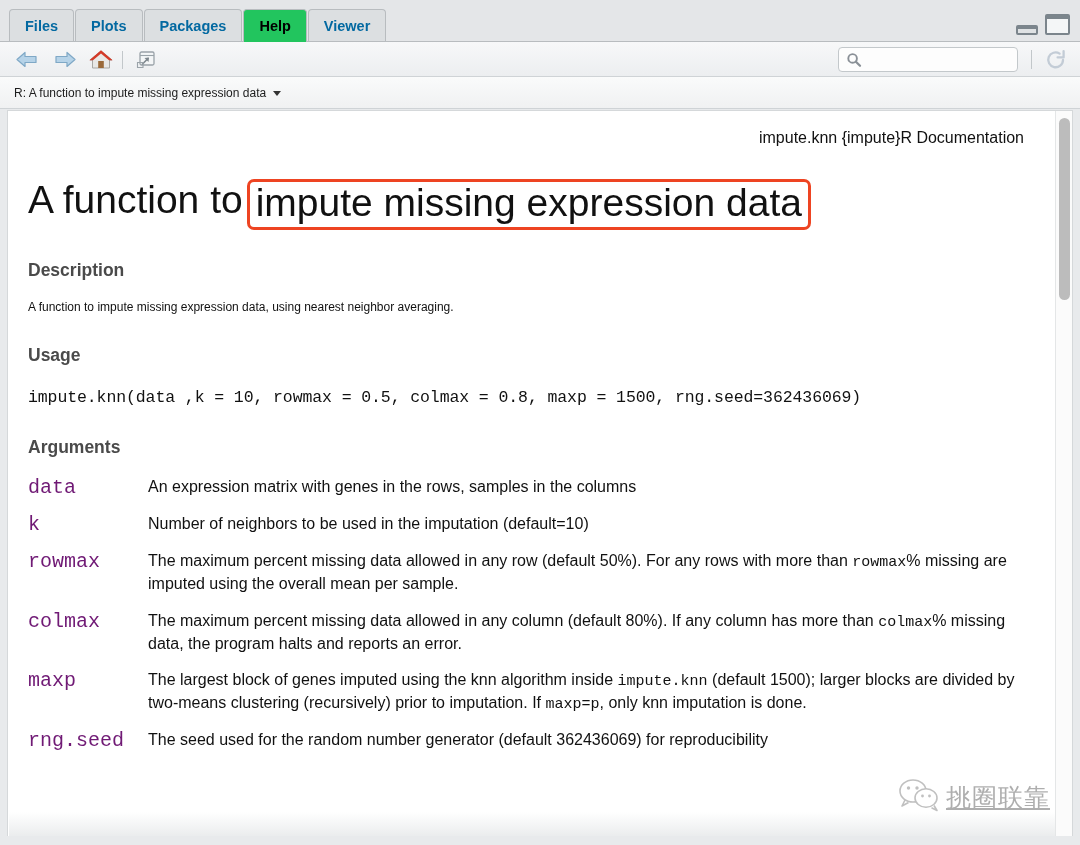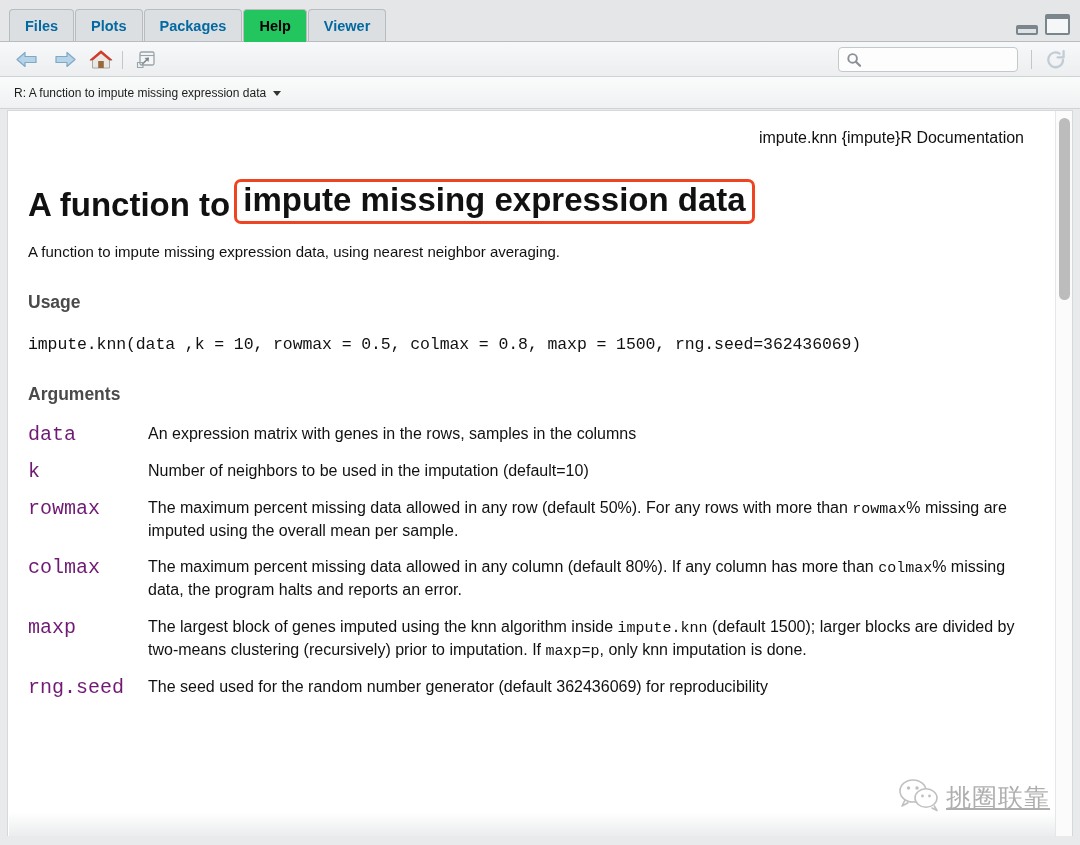--- a/index.html
+++ b/index.html
@@ -244,47 +244,47 @@
     font-size: 16px;
     color: #111;
     padding-right: 10px;
   }
   #doc-header-left { white-space: nowrap; }
   #doc-header-right { white-space: nowrap; }
 
   
   #doc-title {
     margin-top: 32px;
-    font-size: 33px;
-    font-weight: bold;
+    font-size: 39px;
+    font-weight: normal;
     color: #111;
     line-height: 1.1;
     white-space: nowrap;
     display: flex;
-    align-items: flex-end;
+    align-items: flex-start;
   }
   #title-prefix { }
   #title-highlight {
     display: inline-block;
     border: 3px solid #ee4422;
     border-radius: 7px;
     padding: 1px 6px 3px 6px;
     margin-left: 4px;
     line-height: 1.05;
     box-sizing: border-box;
   }
 
   h2.section-heading {
     font-size: 17.5px;
     font-weight: bold;
     color: #4a4a4a;
     margin: 30px 0 0 0;
   }
   p.body-text {
-    font-size: 15px;
+    font-size: 12px;
     color: #111;
     margin: 18px 0 0 0;
     line-height: 1.35;
   }
   code, .mono {
     font-family: "Liberation Mono", "DejaVu Sans Mono", monospace;
   }
   #usage-code {
     font-family: "Liberation Mono", "DejaVu Sans Mono", monospace;
     font-size: 16.5px;
@@ -468,20 +468,21 @@
         <div id="doc-header">
           <span id="doc-header-left">impute.knn {impute}</span>
           <span id="doc-header-right">R Documentation</span>
         </div>
 
         <div id="doc-title">
           <span id="title-prefix">A function to</span>
           <span id="title-highlight">impute missing expression data</span>
         </div>
 
+        <h2 class="section-heading">Description</h2>
         <p class="body-text">A function to impute missing expression data, using nearest neighbor averaging.</p>
 
         <h2 class="section-heading">Usage</h2>
         <div id="usage-code">impute.knn(data ,k = 10, rowmax = 0.5, colmax = 0.8, maxp = 1500, rng.seed=362436069)</div>
 
         <h2 class="section-heading">Arguments</h2>
 
         <table id="args-table">
           <tbody id="args-tbody">
               <tr>

